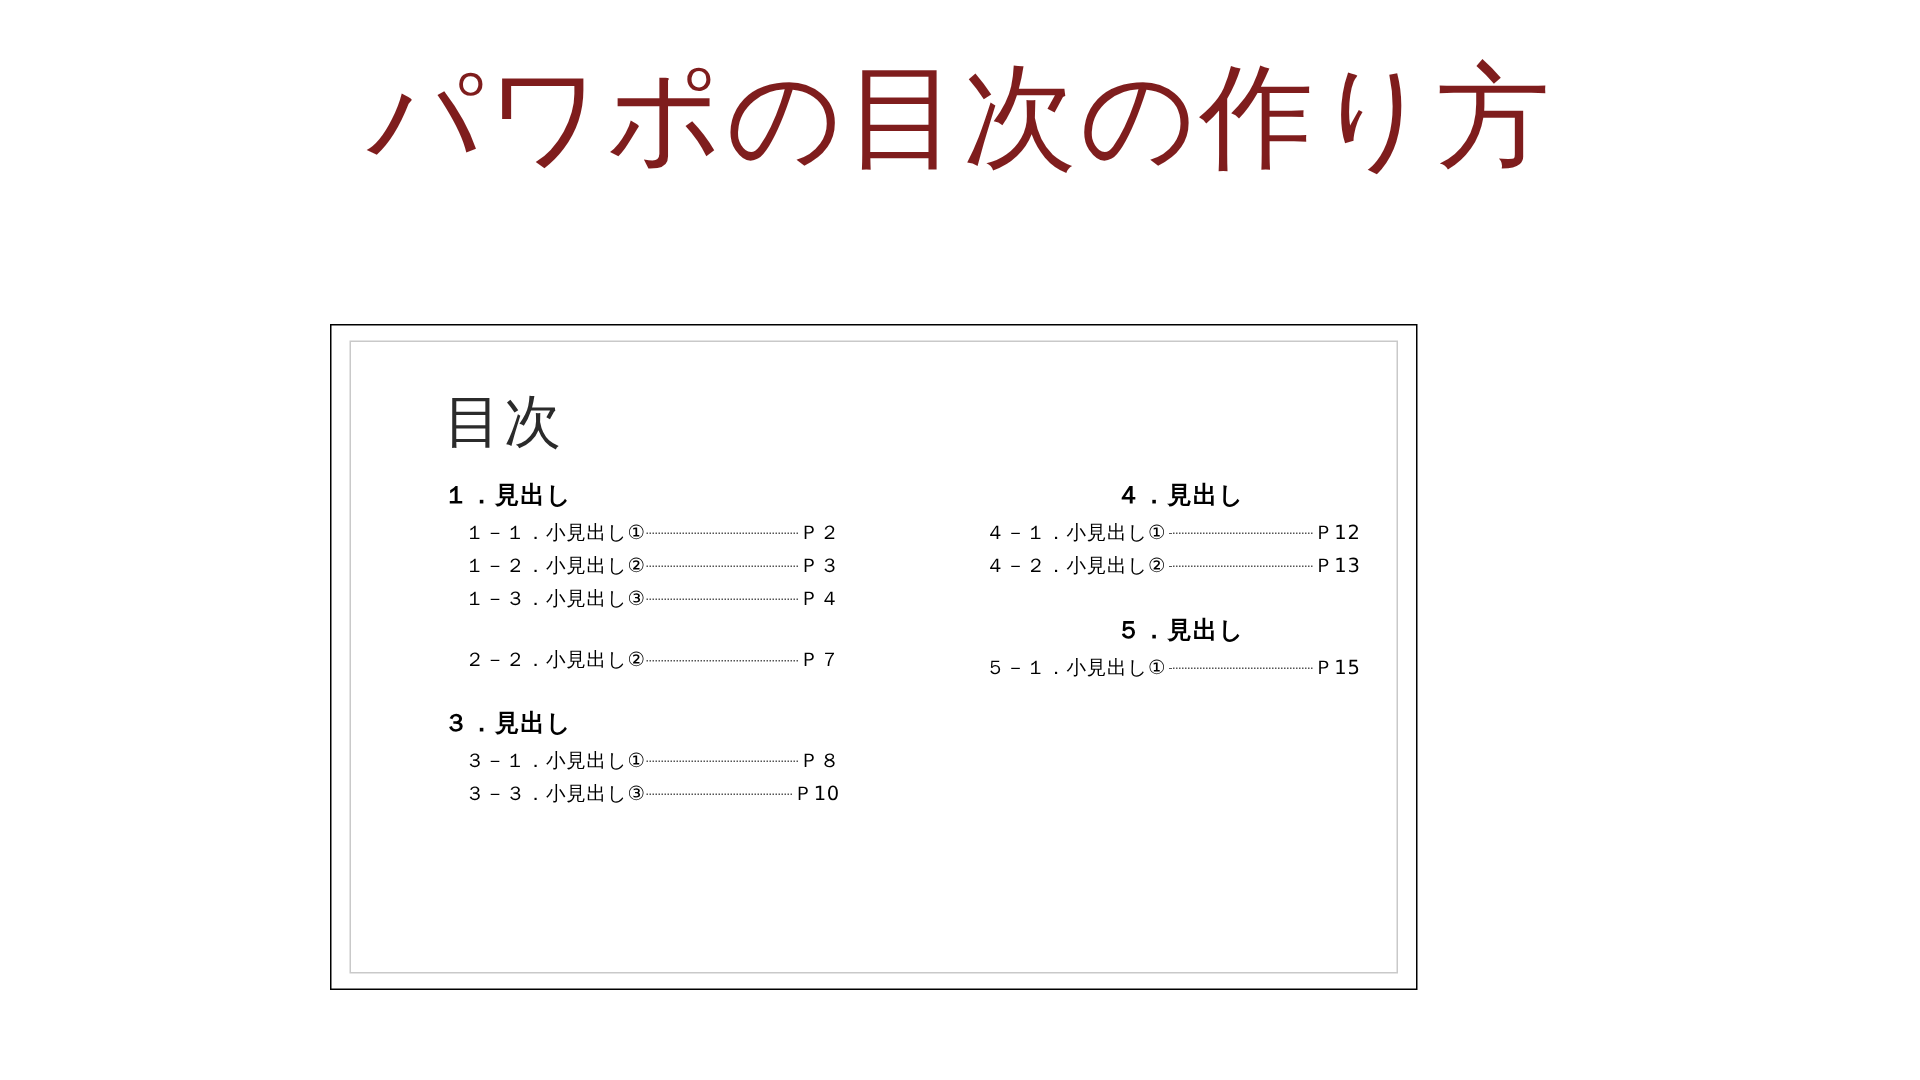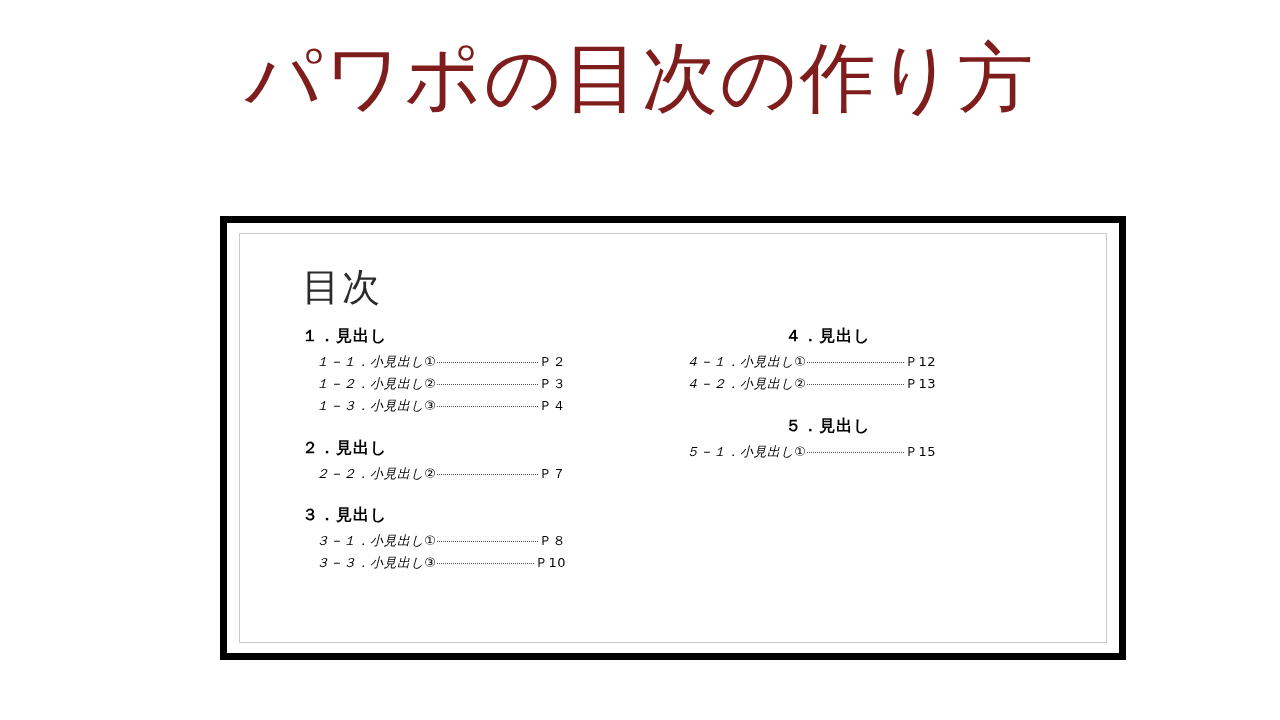--- a/index.html
+++ b/index.html
@@ -27,24 +27,24 @@
     letter-spacing: 2px;
     font-family: "DejaVu Sans", sans-serif;
     line-height: 1.15;
     white-space: nowrap;
   }
 
   .slide-frame {
     position: absolute;
     left: 220px;
     top: 216px;
-    width: 906px;
+    width: 725px;
     height: 444px;
     background: #ffffff;
-    border: 7px solid #000000;
+    border: 1px solid #000000;
     box-sizing: border-box;
   }
   .slide-inner {
     position: absolute;
     left: 12px;
     top: 10px;
     right: 12px;
     bottom: 10px;
     background: #ffffff;
     border: 1px solid #c9c9c9;
@@ -93,21 +93,21 @@
     display: flex;
     align-items: baseline;
     font-size: 13px;
     color: #000;
     font-family: "DejaVu Sans", sans-serif;
     letter-spacing: 0.5px;
     margin: 0 0 3px 14px;
     line-height: 1.45;
     white-space: nowrap;
   }
-  .entry .label { flex: none; font-style: italic; }
+  .entry .label { flex: none; }
   .entry .leader {
     flex: 1 1 auto;
     min-width: 18px;
     margin: 0 1px;
     border-bottom: 1px dotted #555;
     position: relative;
     top: -3px;
     height: 1px;
   }
   .entry .page { flex: none; }
@@ -143,21 +143,20 @@
             </div>
             <div class="entry">
               <span class="label">１－３．小見出し③</span>
               <span class="leader"></span>
               <span class="page">Ｐ４</span>
             </div>
           </div>
         </div>
 
         <div class="group">
-          <div class="group-heading">２．見出し</div>
           <div class="entry-wrap">
             <div class="entry">
               <span class="label">２－２．小見出し②</span>
               <span class="leader"></span>
               <span class="page">Ｐ７</span>
             </div>
           </div>
         </div>
 
         <div class="group">

